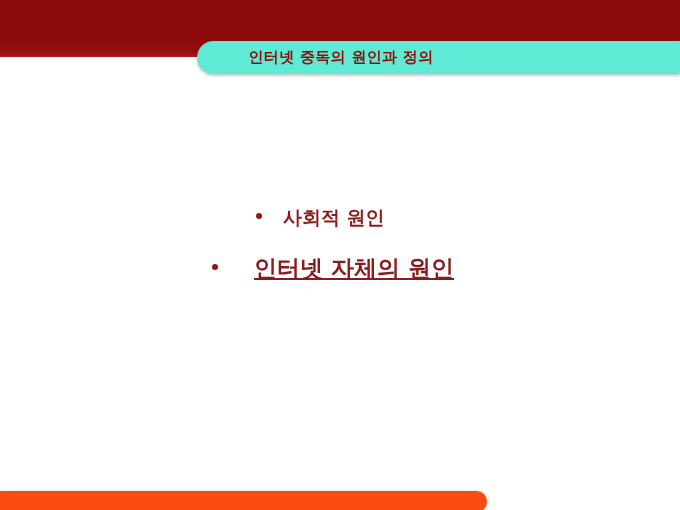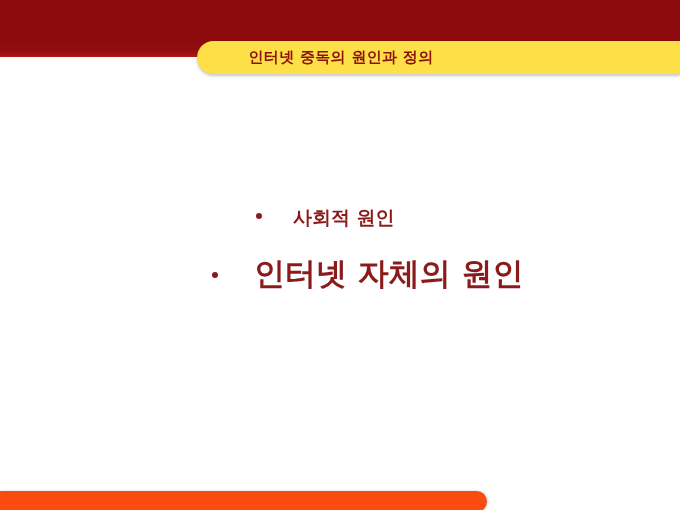--- a/index.html
+++ b/index.html
@@ -33,21 +33,21 @@
                 #b5201a 100%);
   }
 
   
   .title-bar {
     position: absolute;
     left: 197px;
     top: 41px;
     width: 483px;
     height: 33px;
-    background: #fde047;
+    background: #5eead4;
     border-top-left-radius: 17px;
     border-bottom-left-radius: 17px;
     box-shadow: 0 2px 3px rgba(0,0,0,0.22);
     display: flex;
     align-items: center;
     justify-content: center;
     box-sizing: border-box;
     padding-right: 195px;
   }
   .title-text {
@@ -73,42 +73,43 @@
     font-weight: bold;
     white-space: nowrap;
   }
   .bullet-row.level-1 {
     padding-left: 256px;
     font-size: 19px;
     height: 48px;
   }
   .bullet-row.level-2 {
     padding-left: 212px;
-    font-size: 31px;
+    font-size: 23px;
     height: 48px;
+    text-decoration: underline;
   }
   .bullet-dot {
     display: inline-block;
     width: 6px;
     height: 6px;
     border-radius: 50%;
     background: #8b1a1a;
     flex: none;
     position: relative;
     top: -5px;
   }
   .bullet-row.level-2 .bullet-dot {
     width: 6px;
     height: 6px;
     top: -6px;
   }
   .bullet-label {
     display: inline-block;
   }
-  .bullet-row.level-1 .bullet-label { margin-left: 31px; }
+  .bullet-row.level-1 .bullet-label { margin-left: 21px; }
   .bullet-row.level-2 .bullet-label { margin-left: 36px; }
 
   
   .bottom-bar {
     position: absolute;
     left: 0;
     top: 491px;
     width: 487px;
     height: 21px;
     background: #fa4b11;

